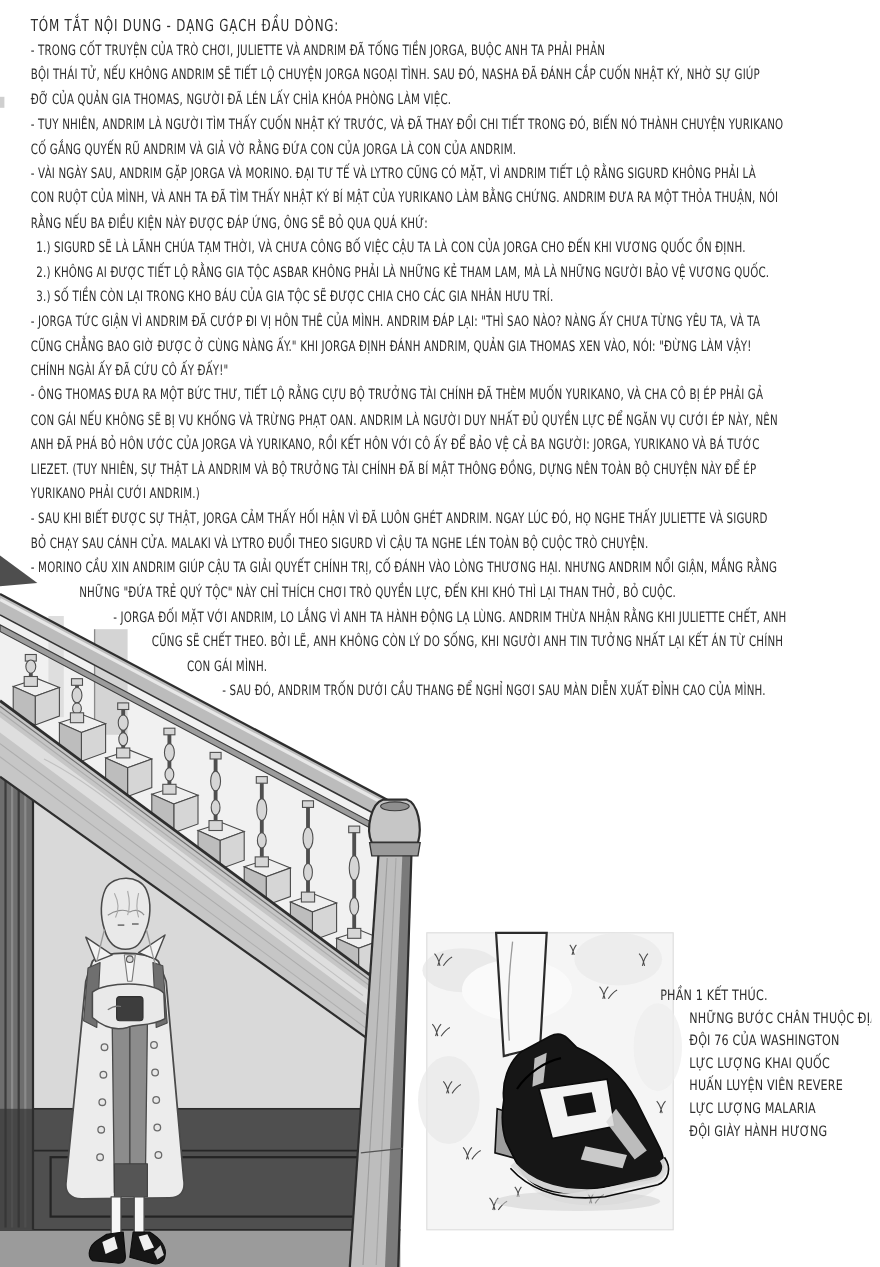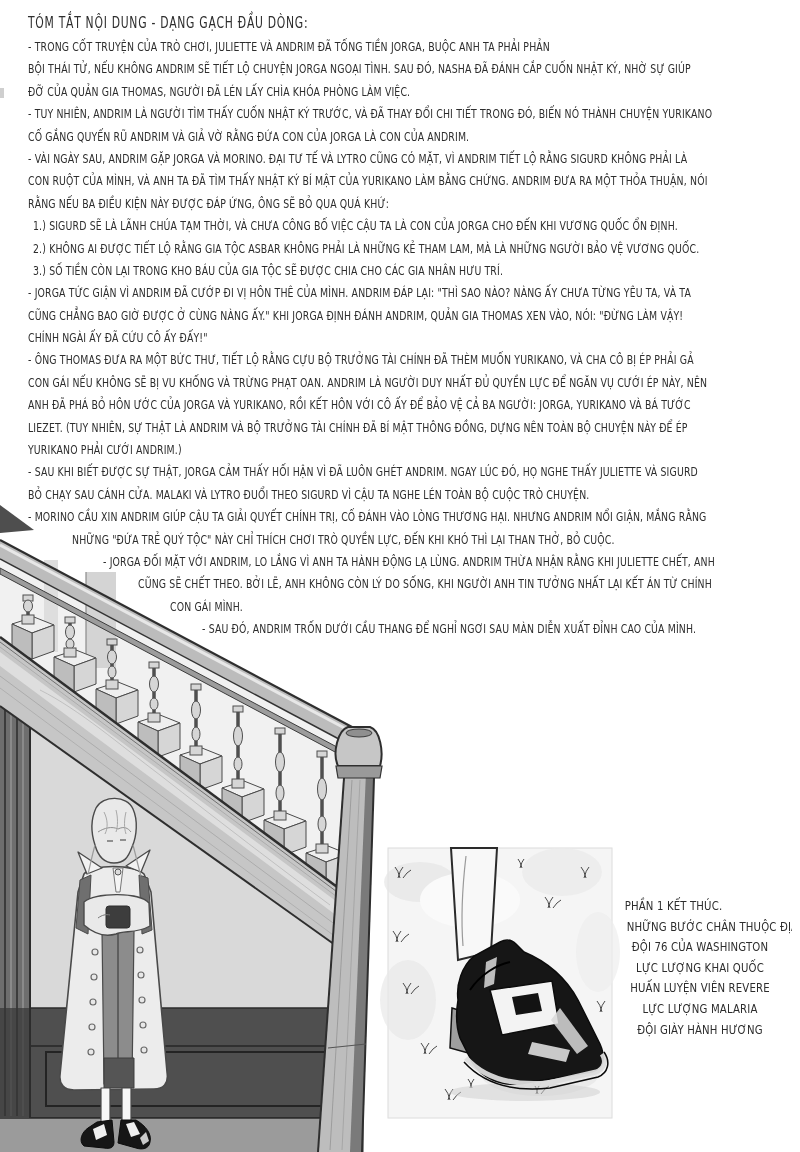--- a/index.html
+++ b/index.html
@@ -15,21 +15,21 @@
     transform:scaleX(.72);transform-origin:0 50%;
   }
   .t-title{font-size:15px;letter-spacing:1px;height:26px;line-height:26px;}
   .ind-num{margin-left:5px;}
   .ind-1{margin-left:44px;}
   .ind-2{margin-left:75px;}
   .ind-3{margin-left:110px;}
   .ind-4{margin-left:142px;}
   .ind-5{margin-left:174px;}
   
-  #ending{position:absolute;left:606px;top:896px;width:188px;text-align:center;}
+  #ending{position:absolute;left:606px;top:896px;width:188px;text-align:left;}
   .eline{
     display:block;white-space:nowrap;height:20.6px;line-height:20.6px;
     font-size:13px;letter-spacing:.2px;color:#2d2d2d;
     transform:scaleX(.78);transform-origin:50% 50%;
   }
   .eline.first{transform:scaleX(.78) translateX(-34px);}
   
   #scene{position:absolute;left:0;top:495px;width:800px;height:657px;}
   .artifact{position:absolute;left:0;top:88px;width:4px;height:10px;background:#cfcfcf;}
 </style>

